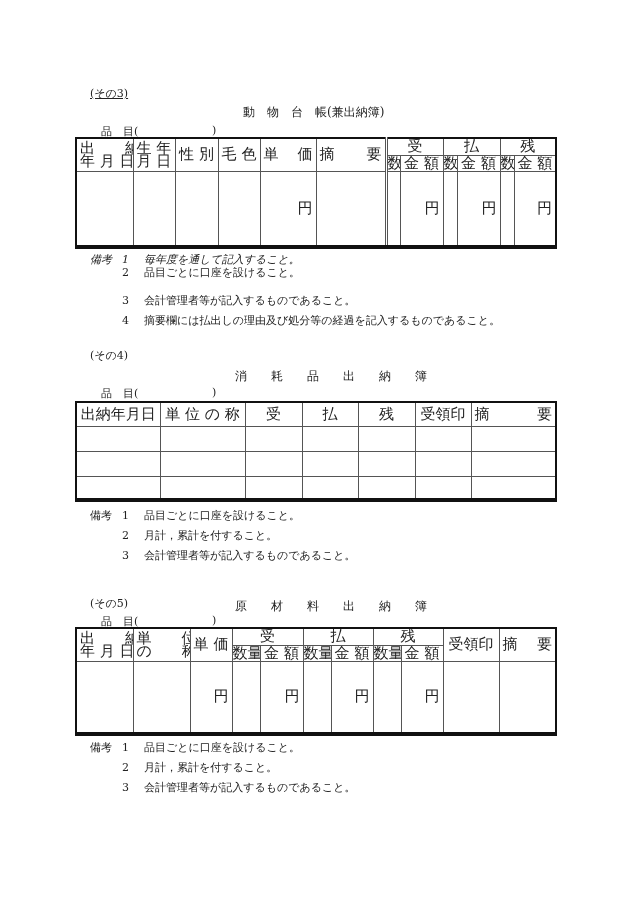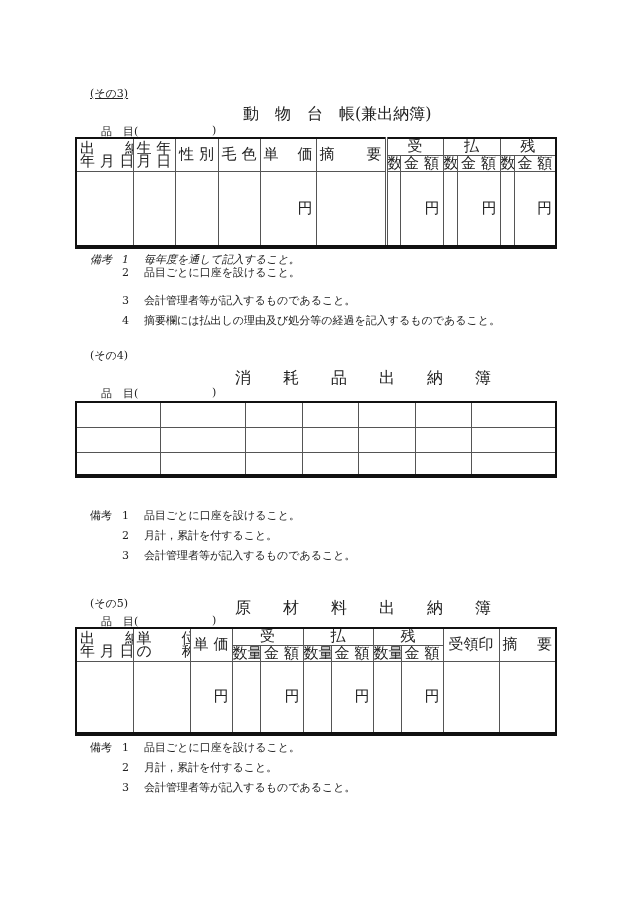--- a/index.html
+++ b/index.html
@@ -3,21 +3,21 @@
 <meta charset="utf-8">
 <style>
   html, body { margin: 0; padding: 0; background: #ffffff; }
   body {
     width: 630px; height: 915px; position: relative; overflow: hidden;
     font-family: "DejaVu Serif", "Liberation Serif", serif;
     color: #222;
   }
   .abs { position: absolute; }
   .label { font-size: 11px; white-space: nowrap; }
-  .title { font-size: 16px; letter-spacing: 0; white-space: nowrap; }
+  .title { font-size: 12px; letter-spacing: 0; white-space: nowrap; }
   table.ledger {
     position: absolute; border-collapse: collapse; table-layout: fixed;
     border: 2px solid #111; border-bottom: 4px solid #111;
     font-size: 15px;
   }
   table.ledger td {
     border: 1px solid #555; padding: 0 3px; vertical-align: middle;
     height: auto; line-height: 13px; overflow: hidden; white-space: nowrap;
   }
   td.c { text-align: center; }
@@ -127,20 +127,34 @@
   <colgroup>
     <col style="width:84px">
       <col style="width:85px">
       <col style="width:57px">
       <col style="width:56px">
     <col style="width:57px">
       <col style="width:56px">
       <col style="width:85px">
   </colgroup>
   <tbody>
+      <tr style="height:24px;">
+    <td class="c">出納年月日</td>
+    <td class="c">単 位 の 称</td>
+    <td class="c">受</td>
+    <td class="c">払</td>
+    <td class="c">残</td>
+    <td class="c">受領印</td>
+    <td>
+      <div class="jl">
+            <span>摘</span>
+            <span>要</span>
+          </div>
+    </td>
+  </tr>
   <tr style="height:25px;">
     <td></td>
         <td></td>
     <td></td>
         <td></td>
     <td></td>
         <td></td>
     <td></td>
   </tr>
   <tr style="height:25px;">

